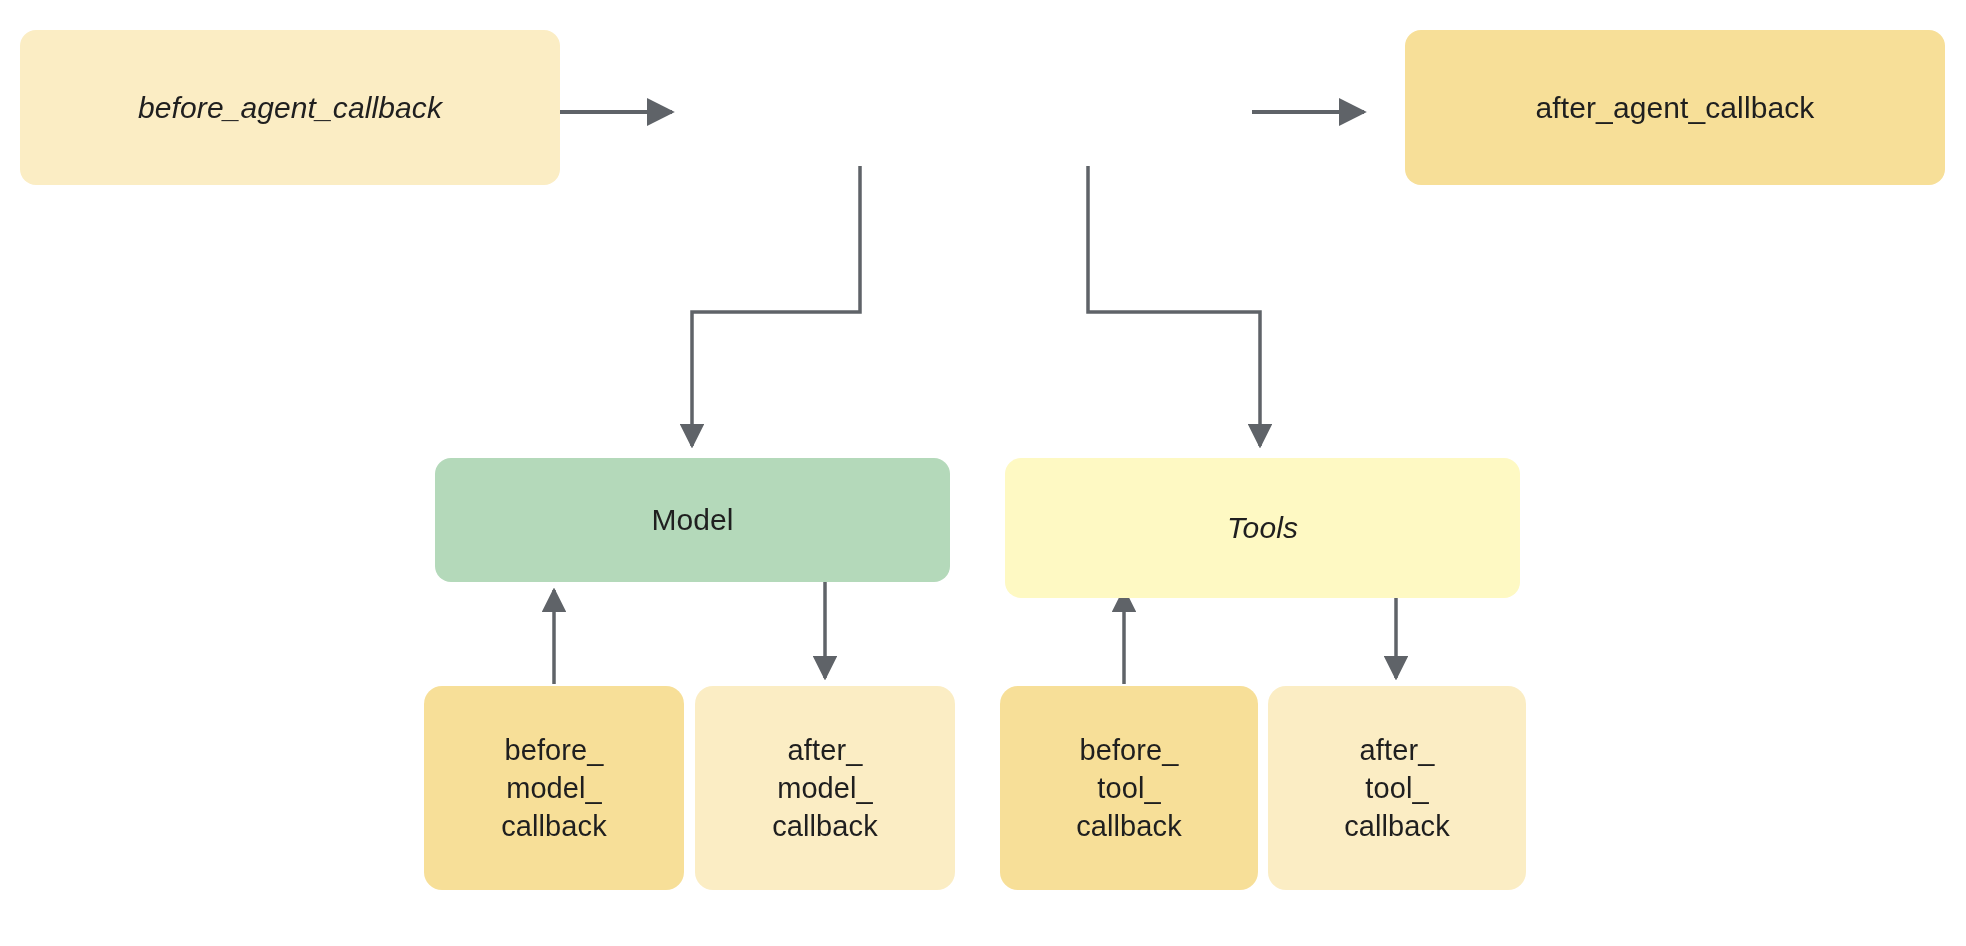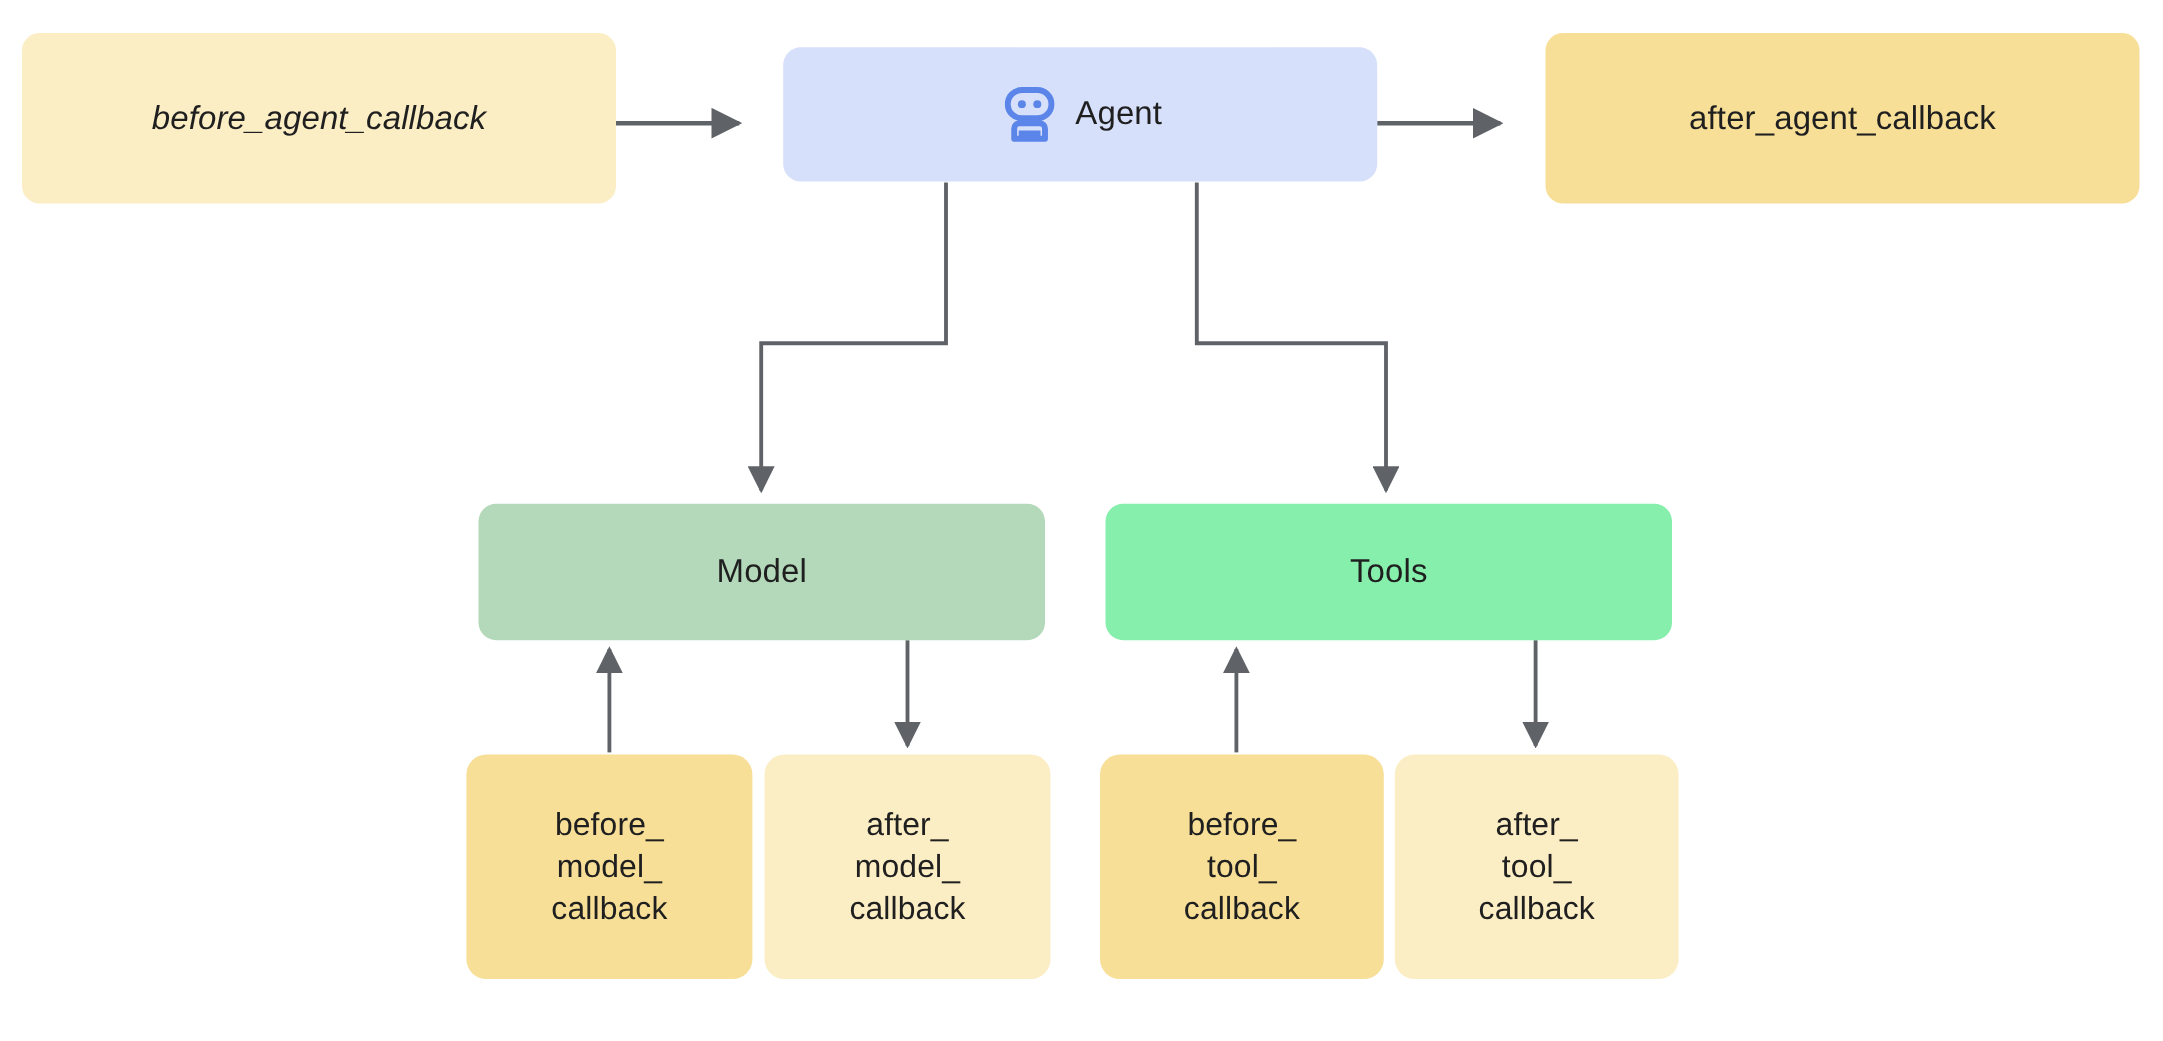--- a/index.html
+++ b/index.html
@@ -109,44 +109,30 @@
 
     <g>
       <path d="M 1396 582 L 1396 678" stroke="#5f6368" stroke-width="3.5" fill="none" marker-end="url(#arrowEnd)"></path>
     </g>
   </svg>
 
   <div class="node node-wide" style="left:20px; top:30px; width:540px; height:155px; background:#fbedc4;font-style:italic;">
     <span class="node-label">before_agent_callback</span>
   </div>
 
-  <div class="node node-wide" style="left:712px; top:43px; width:540px; height:122px; background:#d6e0fa;">
-    <span class="agent-inner">
-      <span class="robot-icon">
-        <svg viewBox="0 0 48 48" width="56" height="56" xmlns="http://www.w3.org/2000/svg" fill="none" aria-hidden="true">
-          <rect x="7" y="5" width="34" height="22" rx="11" ry="11" stroke="#5c85ea" stroke-width="4.6" fill="none"></rect>
-          <circle cx="18" cy="16" r="3.1" fill="#5c85ea"></circle>
-          <circle cx="30" cy="16" r="3.1" fill="#5c85ea"></circle>
-          <path d="M 12 43 L 12 35 A 4 4 0 0 1 16 31 L 32 31 A 4 4 0 0 1 36 35 L 36 43 Z" stroke="#5c85ea" stroke-width="4.6" fill="none" stroke-linejoin="round"></path>
-          <path d="M 15.5 36.5 L 32.5 36.5 L 32.5 42.5 L 15.5 42.5 Z" fill="#5c85ea"></path>
-        </svg>
-      </span>
-      <span class="node-label">Agent</span>
-    </span>
-  </div>
 
   <div class="node node-wide" style="left:435px; top:458px; width:515px; height:124px; background:#b4d9ba;">
     <span class="node-label">Model</span>
   </div>
 
   <div class="node node-wide" style="left:1405px; top:30px; width:540px; height:155px; background:#f7df98;">
     <span class="node-label">after_agent_callback</span>
   </div>
 
-  <div class="node node-wide" style="left:1005px; top:458px; width:515px; height:124px; background:#86efac;">
+  <div class="node node-wide" style="left:1005px; top:458px; width:515px; height:140px; background:#fef9c3;font-style:italic;">
     <span class="node-label">Tools</span>
   </div>
 
   <div class="node node-small" style="left:424px; top:686px; width:260px; height:204px; background:#f7df98;">
     <span class="node-label">before_
 model_
 callback</span>
   </div>
 
   <div class="node node-small" style="left:695px; top:686px; width:260px; height:204px; background:#fbedc4;">

